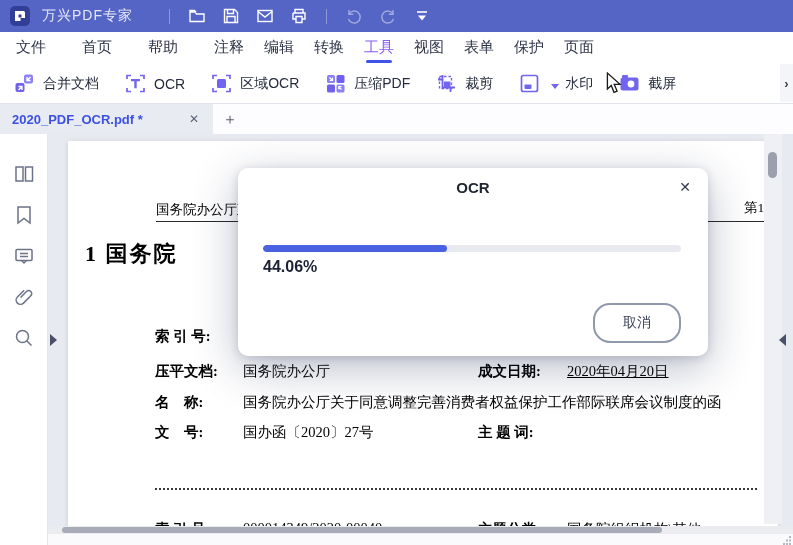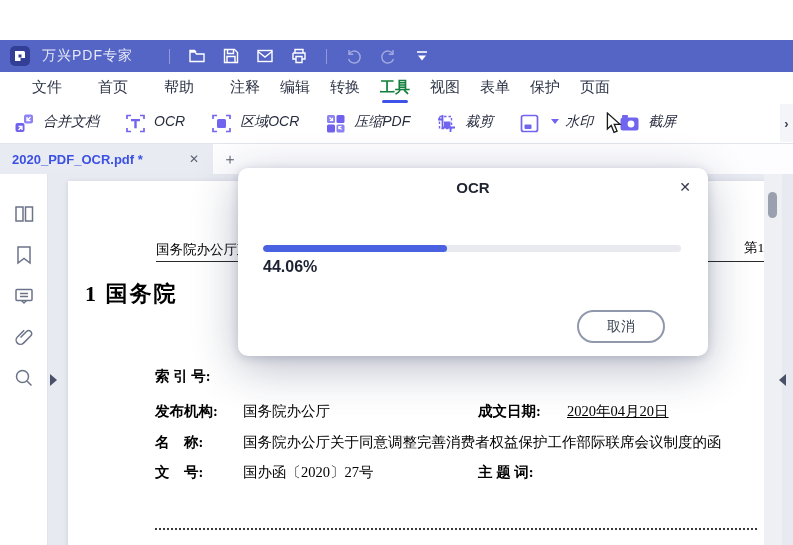--- a/index.html
+++ b/index.html
@@ -1,38 +1,38 @@
 <!DOCTYPE html>
 <html><head>
 <meta charset="utf-8">
 <style>
   * { margin:0; padding:0; box-sizing:border-box; }
   html,body { width:793px; height:545px; overflow:hidden; }
   body { font-family:"Liberation Sans","DejaVu Sans",sans-serif; }
   #app { position:relative; width:793px; height:545px; background:#fff; overflow:hidden; }
 
   
-  .titlebar { height:32px; background:#5565c5; display:flex; align-items:center; padding-left:10px;margin-top:40px; }
+  .titlebar { height:32px; background:#5565c5; display:flex; align-items:center; padding-left:10px; }
   .logo { width:20px; height:20px; border-radius:5px; background:#333f96; display:flex; align-items:center; justify-content:center; margin-right:12px; }
   .app-title { color:rgba(255,255,255,.85); font-size:14px; letter-spacing:1px; margin-right:26px; }
   .tb-sep { width:1px; height:15px; background:rgba(255,255,255,.35); margin:0 10px; }
   .tb-btn { width:30px; height:26px; display:flex; align-items:center; justify-content:center; margin:0 2px; cursor:pointer; }
   .tb-btn svg { stroke:#fff; fill:none; stroke-width:1.4; }
   .tb-btn.dim { opacity:.45; }
 
   
-  .menubar { height:32px; background:#fff; display:flex; align-items:center; font-size:15px; color:#2e3548; padding-left:32px; }
+  .menubar { height:32px; background:#fff; display:flex; align-items:center; font-size:15px; color:#2e3548; padding-left:16px; }
   .menu-item { position:relative; height:32px; line-height:30px; margin-right:20px; cursor:pointer; white-space:nowrap; }
   .menu-item.wide { margin-right:36px; }
-  .menu-item.active { color:#15803d; font-weight:bold; }
+  .menu-item.active { color:#8b5cf6; font-weight:normal; }
   .menu-item.active::after { content:""; position:absolute; left:2px; right:2px; bottom:1px; height:3px; border-radius:2px; background:#4053e8; }
 
   
   .toolbar { position:relative; height:40px; background:#fff; border-bottom:1px solid #e2e4ec; display:flex; align-items:center; padding-left:14px; overflow:hidden; }
-  .tool-group { display:flex; align-items:flex-start; margin-right:26px; cursor:pointer; white-space:nowrap;font-style:italic; }
+  .tool-group { display:flex; align-items:center; margin-right:26px; cursor:pointer; white-space:nowrap; }
   .tool-group .t-icon { width:21px; height:21px; margin-right:8px; flex:0 0 auto; }
   .tool-label { font-size:14px; color:#262c3e; }
   .caret { width:0; height:0; border-left:4px solid transparent; border-right:4px solid transparent; border-top:5px solid #7164ee; margin:6px 6px 0 3px; }
   .toolbar-chevron { position:absolute; right:0; top:0; bottom:1px; width:13px; background:#f4f5f8; display:flex; align-items:center; justify-content:center; font-size:13px; font-weight:bold; color:#3a4050; cursor:pointer; }
   .cursor-overlay { position:absolute; left:604px; top:8px; width:20px; height:22px; pointer-events:none; }
 
   
   .tabbar { height:30px; background:#fdfdff; display:flex; align-items:stretch; }
   .tab { width:213px; background:#e9ebf3; display:flex; align-items:center; padding:0 10px 0 12px; cursor:pointer; }
   .tab-title { flex:1; font-size:13px; font-weight:bold; color:#3c51e2; overflow:hidden; white-space:nowrap; }
@@ -71,21 +71,21 @@
   .resize-grip { position:absolute; right:1px; bottom:0px; z-index:6; }
 
   
   .dialog { position:absolute; left:238px; top:168px; width:470px; height:188px; background:#fff; border-radius:10px; box-shadow:0 12px 45px rgba(30,40,80,.30), 0 2px 10px rgba(30,40,80,.18); z-index:10; }
   .dlg-title { text-align:center; margin-top:11px; font-size:15px; font-weight:bold; color:#1f2430; }
   .dlg-close { position:absolute; right:15px; top:9px; font-size:14px; color:#33394a; cursor:pointer; padding:2px; }
   .dlg-status { position:absolute; left:26px; top:51px; font-size:15px; font-weight:bold; color:#1c2233; }
   .progress-track { position:absolute; left:25px; top:77px; width:418px; height:7px; border-radius:4px; background:#e9eaef; overflow:hidden; }
   .progress-fill { height:100%; border-radius:4px; background:#4a61e2; }
   .dlg-percent { position:absolute; left:25px; top:90px; font-size:16px; font-weight:bold; color:#1c2233; }
-  .dlg-cancel { position:absolute; right:43px; bottom:13px; width:88px; height:33px; border-radius:17px; border:2px solid #9098ac; background:#fff; font-size:14px; color:#3a4254; font-family:inherit; cursor:pointer; }
+  .dlg-cancel { position:absolute; right:27px; bottom:13px; width:88px; height:40px; border-radius:17px; border:2px solid #9098ac; background:#fff; font-size:14px; color:#3a4254; font-family:inherit; cursor:pointer; }
 </style>
 </head>
 <body>
 
 <div id="app">
 
   <div class="titlebar">
     <div class="logo">
       <svg width="12" height="12" viewBox="0 0 12 12">
           <path d="M1,1 h8.5 a1.5,1.5 0 0 1 1.5,1.5 V8 H6.5 v3 H1 Z" fill="#fff"></path>
@@ -267,21 +267,21 @@
       <span class="doc-abs hdr" style="left:88px; top:60px;">国务院办公厅政</span>
       <span class="doc-abs hdr" style="left:676px; top:58px;">第1页</span>
       <div class="hdr-line"></div>
       <span class="doc-abs doc-heading" style="left:17px; top:98px;">1 国务院</span>
 
       <div class="doc-row" style="top:186px;">
         <span class="lb lb1">索 引 号:</span>
         <span class="v1"></span>
       </div>
       <div class="doc-row" style="top:221px;">
-        <span class="lb lb1">发布机构:</span>
+        <span class="lb lb1">压平文档:</span>
         <span class="v1">国务院办公厅</span>
         <span class="lb lb2">成文日期:</span>
         <span class="v2">2020年04月20日</span>
       </div>
       <div class="doc-row" style="top:252px;">
         <span class="lb lb1">名　称:</span>
         <span class="v1">国务院办公厅关于同意调整完善消费者权益保护工作部际联席会议制度的函</span>
       </div>
       <div class="doc-row" style="top:282px;">
         <span class="lb lb1">文　号:</span>

